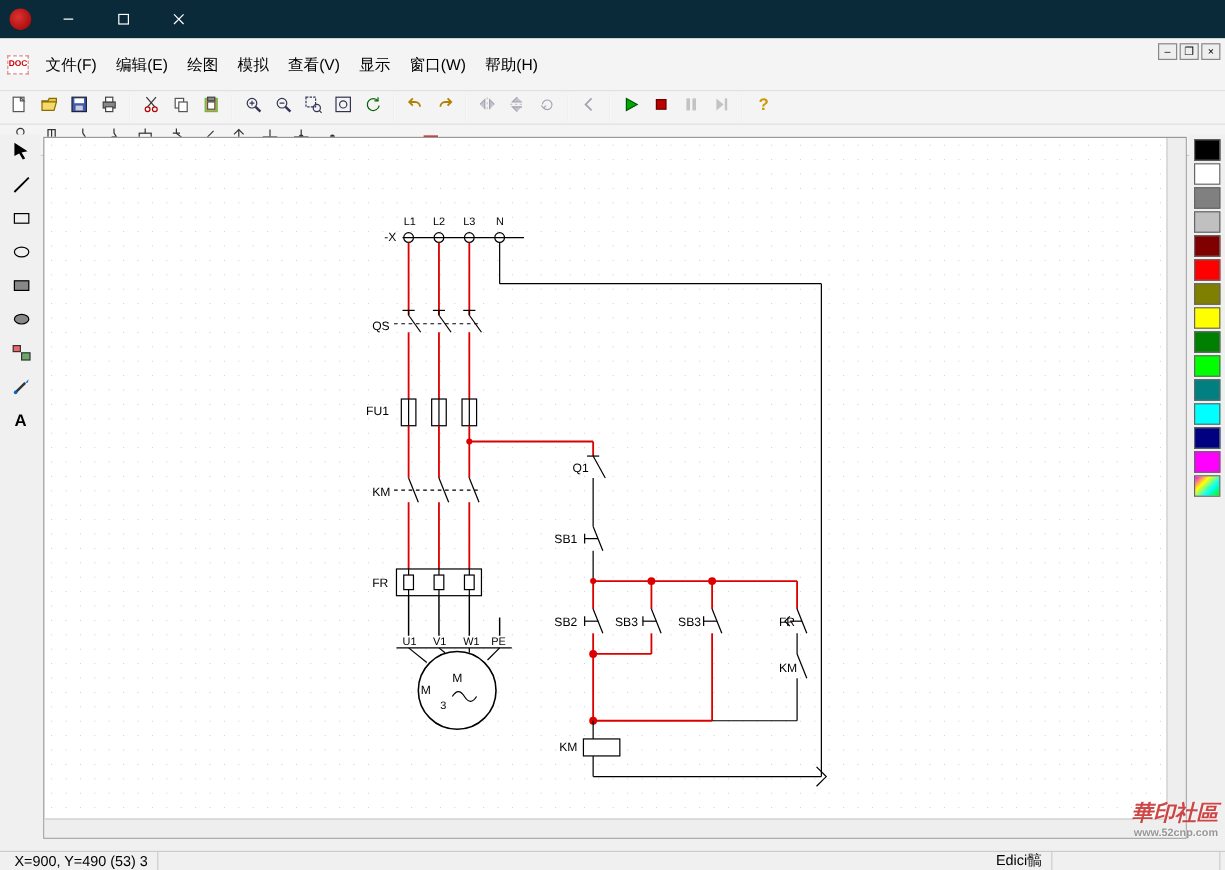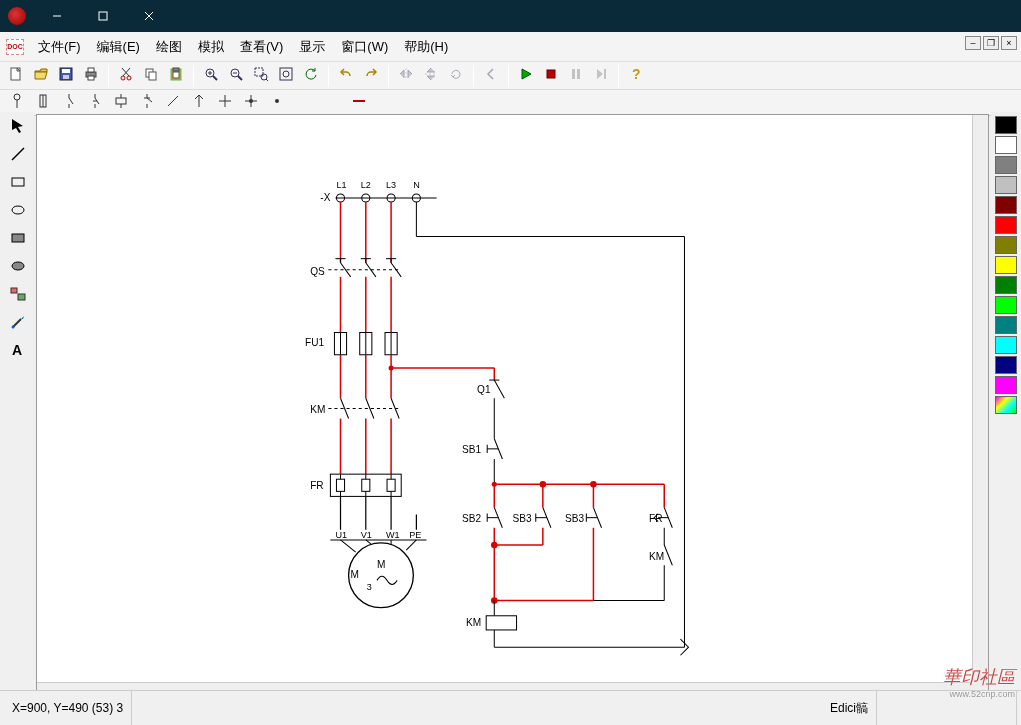--- a/index.html
+++ b/index.html
@@ -1,21 +1,21 @@
 <!DOCTYPE html>
 <html><head>
 <meta charset="utf-8">
 <style>
 * { box-sizing: border-box; margin: 0; padding: 0; font-family: "Microsoft YaHei", sans-serif; }
 body { width: 1021px; height: 725px; background: #f0f0f0; overflow: hidden; position: relative; }
 .titlebar { height: 32px; background: #0a2a3a; color: #fff; display: flex; align-items: center; padding: 0 4px 0 8px; }
 .titlebar .icon { width: 18px; height: 18px; margin-right: 8px; background: radial-gradient(circle at 40% 40%, #d33, #900); border-radius: 50%; }
 .titlebar .title { font-size: 13px; flex: 1; white-space: nowrap; overflow: hidden; text-overflow: ellipsis; }
 .titlebar .winbtn { width: 46px; height: 32px; display: flex; align-items: center; justify-content: center; color: #fff; }
-.menubar { height: 30px; background: #f4f4f4; border-bottom: 1px solid #e0e0e0; display: flex; align-items: center; padding: 0 4px; font-size: 13px; position: relative; }
+.menubar { height: 44px; background: #f4f4f4; border-bottom: 1px solid #e0e0e0; display: flex; align-items: center; padding: 0 4px; font-size: 13px; position: relative; }
 .menubar .appicon { width: 18px; height: 16px; margin: 0 6px 0 2px; background: linear-gradient(#fff,#fff); border: 1px dashed #d88; display: flex; align-items: center; justify-content: center; font-size: 7px; color: #c00; font-weight: bold; }
 .menubar .menuitem { padding: 3px 8px; cursor: default; }
 .menubar .mdibtns { position: absolute; right: 4px; top: 4px; display: flex; gap: 2px; }
 .menubar .mdib { width: 16px; height: 14px; border: 1px solid #888; font-size: 9px; display: flex; align-items: center; justify-content: center; background: #eee; }
 .toolbar { height: 28px; background: #f4f4f4; border-bottom: 1px solid #ddd; display: flex; align-items: center; padding: 2px 4px; gap: 1px; }
 .toolbar .btn { width: 24px; height: 24px; display: flex; align-items: center; justify-content: center; border: 1px solid transparent; }
 .toolbar .sep { width: 1px; height: 22px; background: #ccc; margin: 0 4px; border-left: 1px solid #fff; }
 .toolbar2 { height: 26px; background: #f4f4f4; border-bottom: 1px solid #ccc; display: flex; align-items: center; padding: 2px 6px; gap: 4px; }
 .toolbar2 .btn2 { width: 22px; height: 22px; display: flex; align-items: center; justify-content: center; }
 .workspace { position: absolute; top: 112px; bottom: 24px; left: 0; right: 0; display: flex; }
@@ -23,24 +23,24 @@
 .leftpal .tool { width: 20px; height: 20px; display: flex; align-items: center; justify-content: center; }
 .canvaswrap { flex: 1; position: relative; background: #fff; border: 1px solid #999; margin: 2px 2px 2px 2px; overflow: hidden; }
 .canvas { position: relative; width: 100%; height: 100%; }
 .dotgrid { position: absolute; inset: 0; background-image: radial-gradient(circle, #888 .6px, transparent .6px); background-size: 12px 12px; opacity: .45; }
 .schematic { position: absolute; inset: 0; }
 .scrollh { position: absolute; left: 0; right: 16px; bottom: 0; height: 16px; background: #eee; border-top: 1px solid #ccc; }
 .scrollv { position: absolute; top: 0; bottom: 16px; right: 0; width: 16px; background: #eee; border-left: 1px solid #ccc; }
 .scrollcorner { position: absolute; right: 0; bottom: 0; width:16px; height:16px; background:#eee; }
 .rightpal { width: 30px; background: #f0f0f0; display: flex; flex-direction: column; padding: 4px 4px; gap: 2px; }
 .rightpal .swatch { width: 22px; height: 18px; border: 1px solid #666; }
-.status { position: absolute; left: 0; right: 0; bottom: 0; height: 35px; background: #f0f0f0; border-top: 1px solid #ccc; display: flex; font-size: 12px; padding: 0 4px; }
+.status { position: absolute; left: 0; right: 0; bottom: 0; height: 16px; background: #f0f0f0; border-top: 1px solid #ccc; display: flex; font-size: 12px; padding: 0 4px; }
 .status .cell { padding: 0 8px; border-right: 1px solid #ccc; height: 100%; display: flex; align-items: center; }
 .status .spacer { flex: 1; }
-.watermark { position: absolute; right: 6px; bottom: 26px; font-size: 18px; color: #c62828; font-weight: normal; font-style: italic; opacity: .85; text-shadow: 0 0 2px #fff; }
+.watermark { position: absolute; right: 6px; bottom: 26px; font-size: 18px; color: #c62828; font-weight: bold; font-style: italic; opacity: .85; text-shadow: 0 0 2px #fff; }
 .watermark .sub { font-size: 9px; color: #888; display: block; text-align: right; font-style: normal; }
 svg text { font-family: Arial, sans-serif; }
 </style>
 </head>
 <body>
 
 <div class="titlebar">
   <div class="icon"></div>
   <div class="winbtn">
       <svg width="10" height="10">

